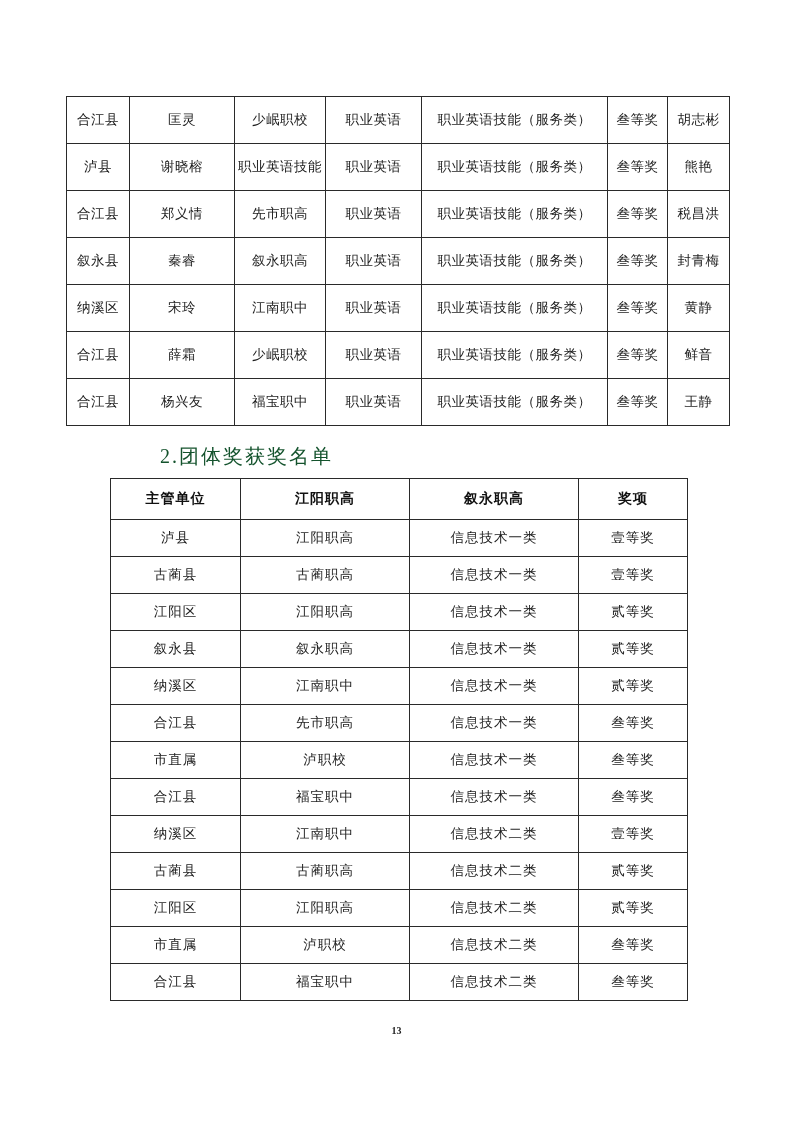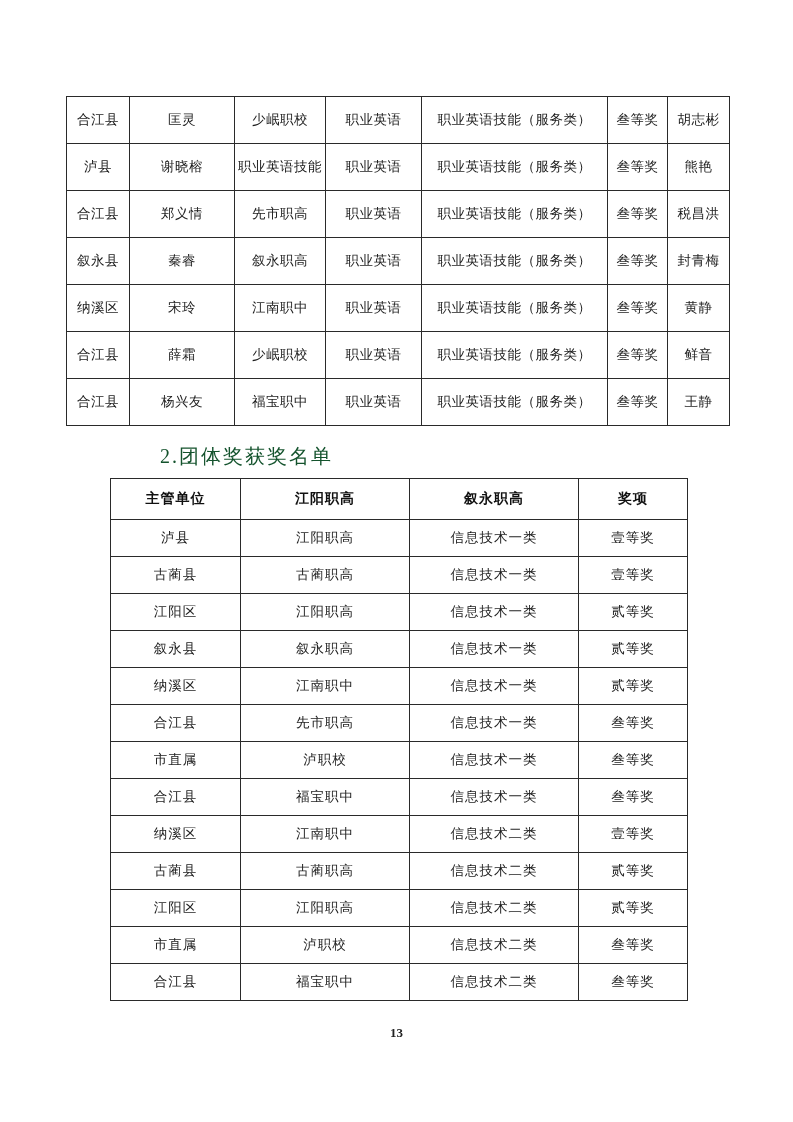--- a/index.html
+++ b/index.html
@@ -82,21 +82,21 @@
     white-space: nowrap;
   }
 
   
   .page-number {
     position: absolute;
     left: 0;
     top: 1025px;
     width: 100%;
     text-align: center;
-    font-size: 13px;
+    font-size: 10px;
     font-weight: bold;
     color: #222222;
   }
 </style>
 </head>
 <body>
 
 <div class="page">
 
   <table class="t1">

